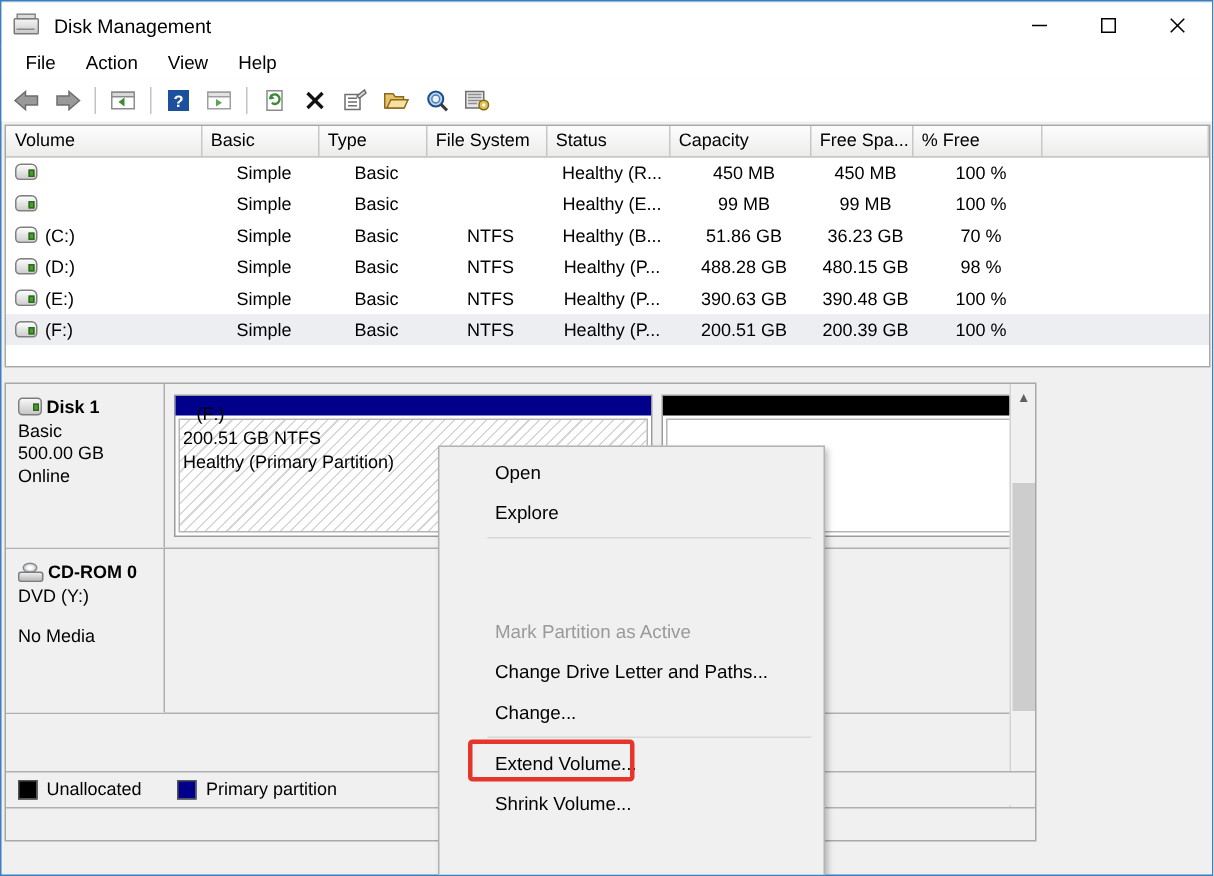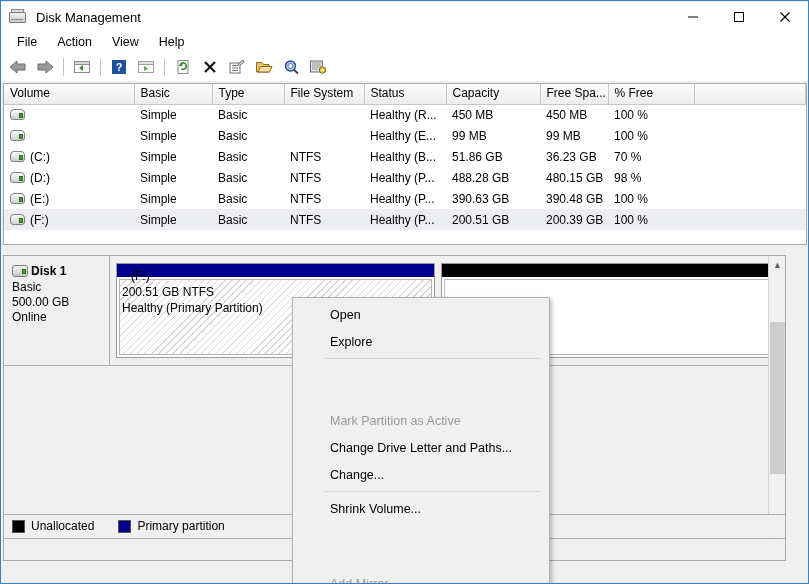--- a/index.html
+++ b/index.html
@@ -92,21 +92,21 @@
   table.vols th {
     background: linear-gradient(#fdfdfd, #ececeb);
     border-right: 1px solid #c7c7c7;
     border-bottom: 1px solid #c7c7c7;
     font-weight: normal; font-size: 12px; color: #000;
     text-align: left; padding: 2px 0 3px 6px;
     height: 20px;
   }
   table.vols td {
     font-size: 12px; color: #000; padding: 1px 0 1px 6px;
-    height: 21px; white-space: nowrap; overflow: hidden;
+    height: 21px; white-space: nowrap; overflow: hidden; text-align: center;
   }
   tr.selrow td { background: #eceef2; }
   td.vol-cell { display: table-cell; }
   .vol-inner { display: flex; align-items: center; gap: 5px; }
   .drv-icon {
     width: 15px; height: 11px; position: relative; flex: none;
   }
   .drv-icon .shell {
     position: absolute; inset: 0;
     background: linear-gradient(#fdfdfd, #cfcfcf);
@@ -119,21 +119,21 @@
 
   
   .splitter {
     position: absolute; left: 2px; top: 246px; width: 804px; height: 8px;
     background: #f0f0f0;
   }
 
   
   .diskpane {
     position: absolute; left: 2px; top: 254px;
-    width: 783px; height: 306px;
+    width: 688px; height: 306px;
     background: #f0f0f0;
     border: 1px solid #a8a8a8;
     overflow: hidden;
   }
   .disk-scrollarea {
     position: absolute; left: 0; top: 0;
     width: 786px; height: 282px; overflow: hidden;
     background: #f0f0f0;
   }
   .disk-row {
@@ -565,20 +565,37 @@
               <div>Healthy (Primary Partition)</div>
             </div>
           </div>
           <div class="part unalloc" style="width:334px">
             <div class="cap"></div>
             <div class="inner"></div>
           </div>
         </div>
       </div>
 
+      <div class="disk-row">
+        <div class="disk-head">
+          <div class="dh-title">
+            <span class="cd-ico">
+                <span class="disc"></span>
+                <span class="cb"></span>
+              </span>
+            <span>CD-ROM 0</span>
+          </div>
+          <div class="dh-line">DVD (Y:)</div>
+          <div class="dh-gap"></div>
+          <div class="dh-line">No Media</div>
+        </div>
+        <div class="disk-body">
+          <div class="empty-body"></div>
+        </div>
+      </div>
 
       <div class="disk-row" style="height:62px;border-bottom:none">
         <div class="disk-head" style="border-right:none"></div>
       </div>
     </div>
 
     <div class="disk-vscroll">
       <div class="sb-arrow up">▲</div>
       <div class="sb-thumb"></div>
       <div class="sb-arrow down">▼</div>
@@ -600,20 +617,24 @@
   </div>
 
   <div class="ctxmenu">
     <div class="ctx-item">Open</div>
     <div class="ctx-item">Explore</div>
     <div class="ctx-sep"></div>
     <div class="ctx-item disabled">Mark Partition as Active</div>
     <div class="ctx-item">Change Drive Letter and Paths...</div>
     <div class="ctx-item">Change...</div>
     <div class="ctx-sep"></div>
+    <div class="ctx-item">
+      <span>Extend Volume...</span>
+      <span class="ctx-highlight"></span>
+    </div>
     <div class="ctx-item">Shrink Volume...</div>
     <div class="ctx-item disabled">Add Mirror...</div>
     <div class="ctx-sep"></div>
     <div class="ctx-item">Properties</div>
 
   </div>
 
 </div>
 
 </body></html>

